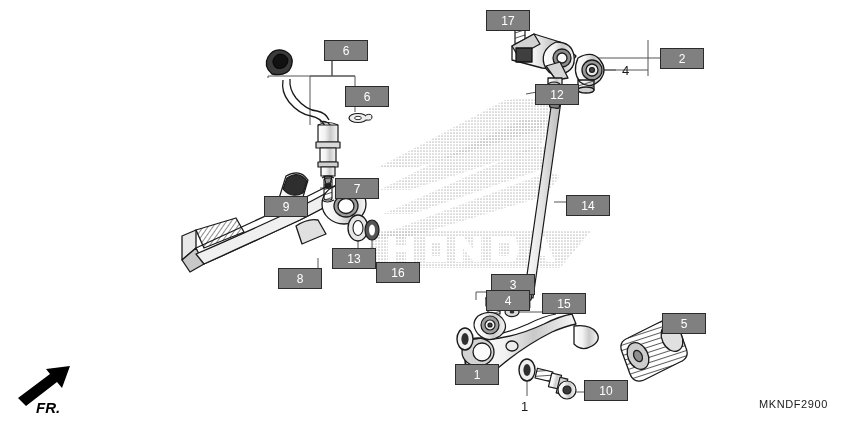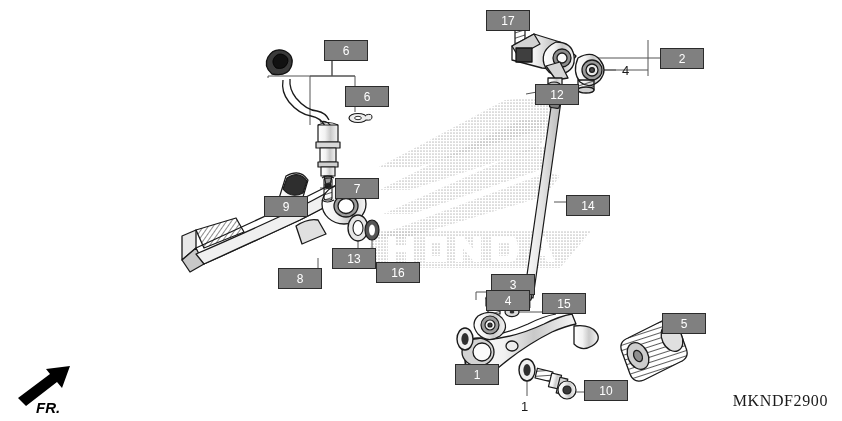--- a/index.html
+++ b/index.html
@@ -8,22 +8,22 @@
   #stage{position:relative;width:842px;height:421px;background:#ffffff;}
   #art{position:absolute;left:0;top:0;}
   .callout{position:absolute;width:44px;height:21px;
            background:#808080;border:1px solid #2b2b2b;
            color:#ffffff;font-size:12px;line-height:21px;
            text-align:center;font-family:"Liberation Sans",sans-serif;
            box-sizing:border-box;letter-spacing:0;}
   .plainnum{position:absolute;color:#1a1a1a;font-size:13px;
             font-family:"Liberation Sans",sans-serif;line-height:1;}
   #drawing-code{position:absolute;right:14px;bottom:11px;
-                color:#1a1a1a;font-size:16px;letter-spacing:.6px;
-                font-family:Liberation Serif, serif;text-align:right;}
+                color:#1a1a1a;font-size:11px;letter-spacing:.6px;
+                font-family:Liberation Sans, sans-serif;text-align:right;}
   #fr-label{position:absolute;left:36px;top:370px;
             font-size:15px;font-weight:bold;font-style:italic;
             color:#000;font-family:"Liberation Sans",sans-serif;margin-top:29px;}
 </style>
 </head>
 <body>
 
 <div id="stage">
 
   <svg id="art" width="842" height="421" viewBox="0 0 842 421">

